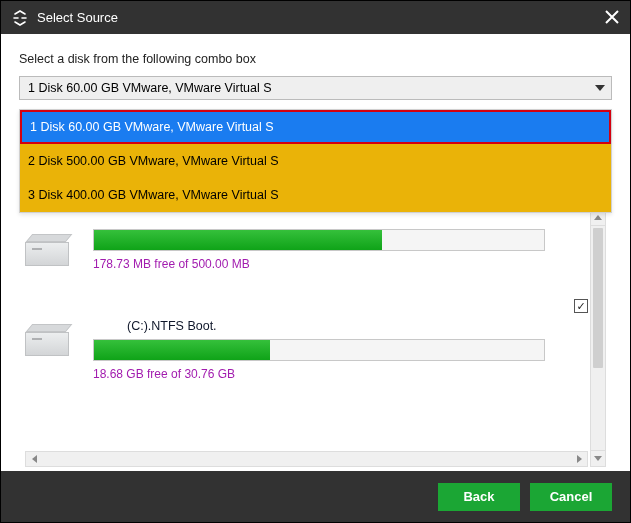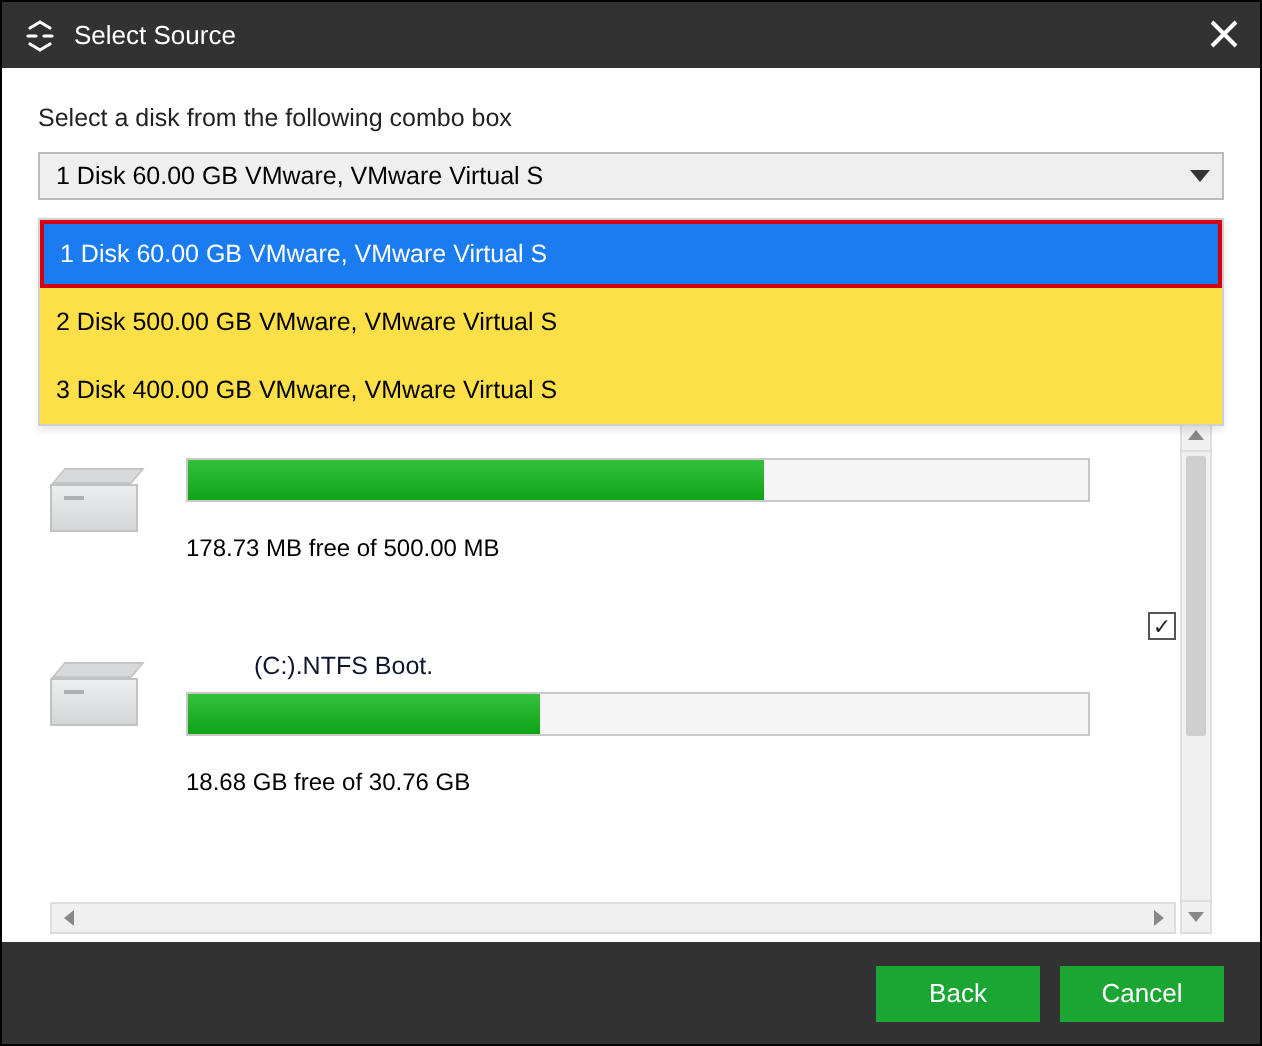--- a/index.html
+++ b/index.html
@@ -13,56 +13,56 @@
   
   .body { padding: 18px 18px 0 18px; position: relative; height: 438px; }
   .instr { font-size: 12.5px; color: #222; margin-bottom: 10px; }
   
   .combo { border: 1px solid #bbb; height: 24px; display: flex; align-items: center; padding: 0 8px; font-size: 12.5px; background: #efefef; position: relative; cursor: pointer; }
   .combo .arrow { position: absolute; right: 6px; top: 8px; width: 0; height: 0; border-left: 5px solid transparent; border-right: 5px solid transparent; border-top: 6px solid #333; }
   
   .dropdown { position: absolute; left: 18px; right: 18px; top: 75px; background: #fff; border: 1px solid #d0d0d0; z-index: 20; box-shadow: 0 2px 4px rgba(0,0,0,0.1); }
   .dropdown .opt { height: 34px; display: flex; align-items: center; padding: 0 8px; font-size: 12.5px; cursor: pointer; }
   .dropdown .opt.selected { background: #1a7cf0; color: #fff; border: 2px solid #d4000f; }
-  .dropdown .opt:not(.selected) { background: #fde047; }
+  .dropdown .opt:not(.selected) { background: #eab308; }
   
   .partlist { position: absolute; left: 24px; right: 24px; top: 175px; bottom: 5px; overflow: hidden; }
   
   .part { display: flex; margin-bottom: 35px; position: relative; }
   .diskicon { width: 48px; height: 40px; margin-right: 20px; margin-top: 5px; }
   .diskicon .top { height: 8px; background: #d7d9db; border: 1px solid #c3c5c7; transform: skewX(-40deg); margin-left: 4px; width: 40px; }
   .diskicon .front { height: 24px; background: linear-gradient(#eceeef,#d3d5d7); border: 1px solid #c0c2c4; width: 44px; position: relative; }
   .diskicon .slot { position: absolute; left: 6px; top: 5px; width: 10px; height: 2px; background: #aeb0b2; }
   
   .pinfo { flex: 1; }
   .pname { font-size: 12.5px; color: #0f172a; margin-bottom: 6px; margin-left: 34px; }
   .bar { height: 22px; border: 1px solid #c8c8c8; background: #f5f5f5; position: relative; width: 452px; }
   .bar .fill { height: 100%; background: linear-gradient(#35c03b,#0fa318); }
-  .free { font-size: 12px; color: #000000; margin-top: 16px; }
+  .free { font-size: 12px; color: #a21caf; margin-top: 6px; }
   
   .chk { position: absolute; right: 18px; top: -20px; width: 14px; height: 14px; border: 1px solid #555; display: flex; align-items: center; justify-content: center; font-size: 11px; }
   .chk.checked::after { content: "✓"; color: #222; }
   
   .vscroll { position: absolute; right: 0; top: 0; bottom: 0; width: 16px; background: #f0f0f0; border: 1px solid #ddd; }
   .vscroll .btn { height: 16px; background: #f0f0f0; border-bottom: 1px solid #ddd; display:flex;align-items:center;justify-content:center; }
   .vscroll .btn.bot { position:absolute; bottom:0; left:0; right:0; border-top:1px solid #ddd; border-bottom:none;}
   .vscroll .thumb { position: absolute; left: 2px; right: 2px; top: 18px; height: 140px; background: #cfcfcf; border-radius: 1px; }
   .vscroll .arr { width:0;height:0;border-left:4px solid transparent;border-right:4px solid transparent; }
   .vscroll .btn .up{border-bottom:5px solid #888;}
   .vscroll .btn .dn{border-top:5px solid #888;}
   
   .hscroll { position:absolute; left:24px; right:42px; bottom:5px; height:16px; background:#f0f0f0; border:1px solid #ddd; }
   .hscroll .hb { width:16px;height:100%;display:flex;align-items:center;justify-content:center; }
   .hscroll .hb.r{position:absolute;right:0;top:0;}
   .hscroll .ha{width:0;height:0;border-top:4px solid transparent;border-bottom:4px solid transparent;}
   .hscroll .hl{border-right:5px solid #888;}
   .hscroll .hr{border-left:5px solid #888;}
   
   .footer { background: #323232; height: 51px; display: flex; align-items: center; justify-content: flex-end; padding: 0 18px; gap: 10px; position: absolute; bottom: 0; left: 0; right: 0; }
-  .btn-f { width: 82px; height: 28px; background: #1ba634; color: #fff; border: none; font-size: 13px; cursor: pointer; display: flex; align-items: center; justify-content: center; }
+  .btn-f { width: 82px; height: 28px; background: #1ba634; color: #fff; border: none; font-size: 13px; cursor: pointer; display: flex; align-items: center; justify-content: center; font-weight: bold; }
   .btn-f.ok { border: 2px solid #d4000f; }
 </style>
 </head>
 <body>
 
 <div class="titlebar">
   <span class="icon">
     <svg width="18" height="18" viewBox="0 0 18 18">
         <path d="M4 5 L9 2 L14 5 M4 13 L9 16 L14 13 M3 9 L7 9 M11 9 L15 9" stroke="#fff" stroke-width="1.6" fill="none" stroke-linecap="round"></path>
       </svg>

